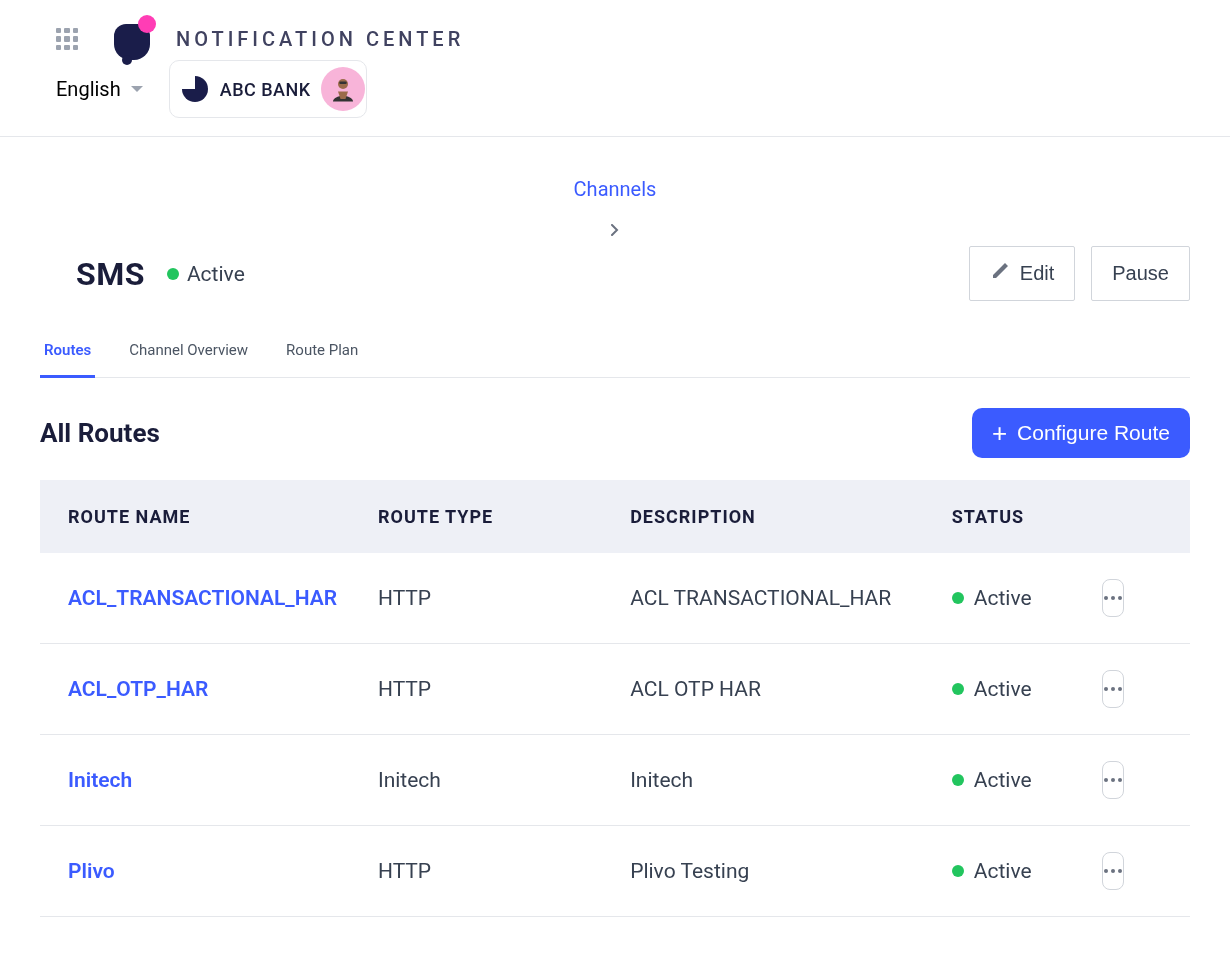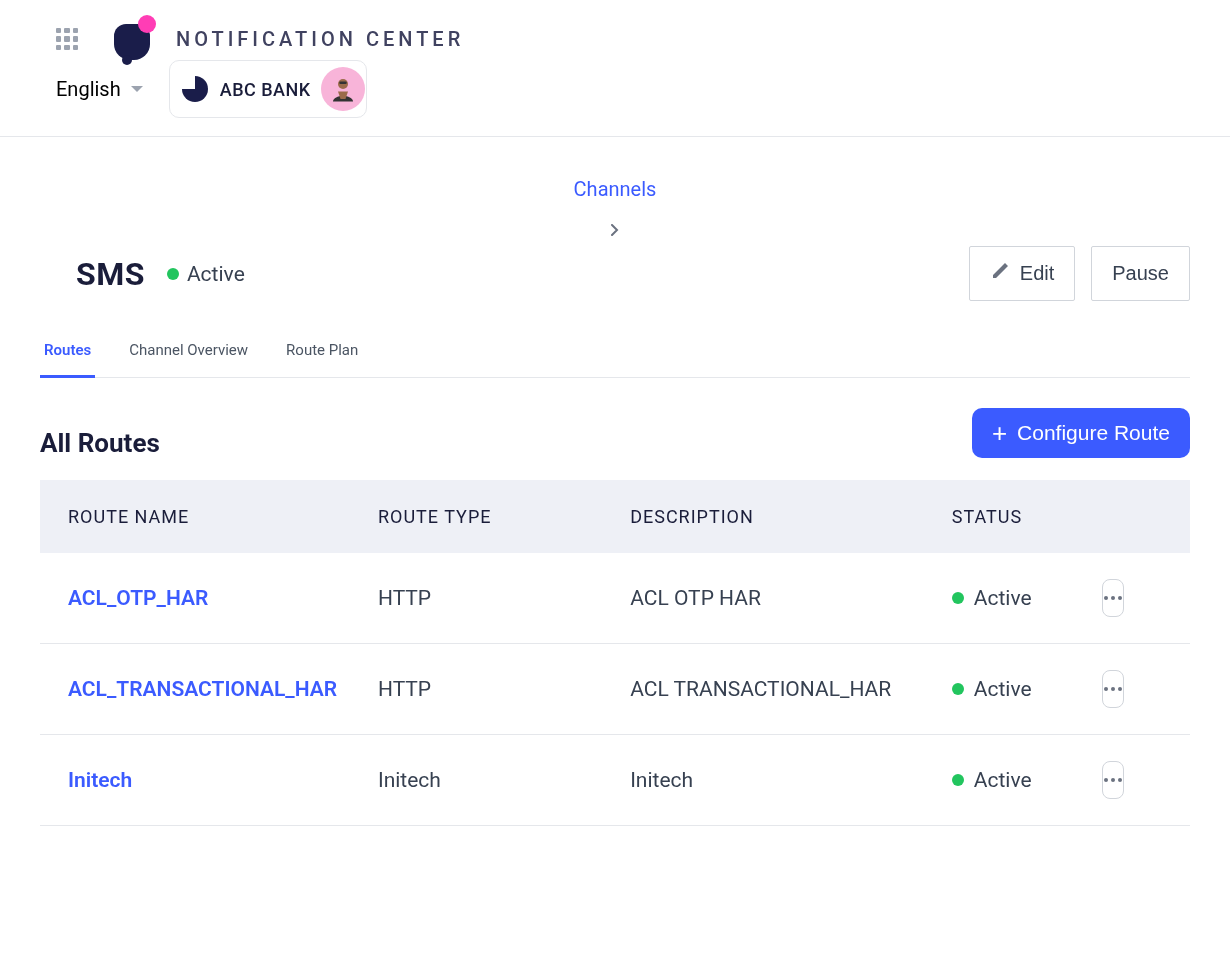--- a/index.html
+++ b/index.html
@@ -211,21 +211,21 @@
       border-bottom: 3px solid transparent;
       margin-bottom: -1px;
     }
     .tab.active {
       color: #3b5bff;
       font-weight: 600;
       border-bottom-color: #3b5bff;
     }
     .section-head {
       display: flex;
-      align-items: flex-end;
+      align-items: center;
       justify-content: space-between;
       margin-top: 30px;
       margin-bottom: 22px;
     }
     .section-title {
       font-size: 26px;
       font-weight: 700;
       color: #1a1d3a;
     }
     .btn-primary {
@@ -250,21 +250,21 @@
     }
     .thead {
       background: #eef0f6;
     }
     .th, .td {
       text-align: left;
       padding: 26px 16px;
     }
     .th {
       font-size: 18px;
-      font-weight: 400;
+      font-weight: 700;
       letter-spacing: 1px;
       color: #1a1d3a;
     }
     .th:first-child, .td:first-child {
       padding-left: 28px;
     }
     .tbody .tr {
       border-bottom: 1px solid #e5e7eb;
     }
     .td {
@@ -414,43 +414,43 @@
       <tr>
         <th class="th col-name">ROUTE NAME</th>
         <th class="th col-type">ROUTE TYPE</th>
         <th class="th col-desc">DESCRIPTION</th>
         <th class="th col-status">STATUS</th>
         <th class="th col-actions"></th>
       </tr>
     </thead>
     <tbody class="tbody" id="tbody">
         <tr class="tr">
-          <td class="td col-name"><span class="route-name">ACL_OTP_HAR</span></td>
+          <td class="td col-name"><span class="route-name">ACL_TRANSACTIONAL_HAR</span></td>
           <td class="td col-type">HTTP</td>
-          <td class="td col-desc">ACL OTP HAR</td>
+          <td class="td col-desc">ACL TRANSACTIONAL_HAR</td>
           <td class="td col-status">
             <div class="status-cell">
               <span class="dot"></span>
               <span>Active</span>
             </div>
           </td>
           <td class="td col-actions">
             <div class="more-btn">
               <svg width="20" height="6" viewBox="0 0 20 6">
                 <circle cx="3" cy="3" r="2" fill="currentColor"></circle>
                 <circle cx="10" cy="3" r="2" fill="currentColor"></circle>
                 <circle cx="17" cy="3" r="2" fill="currentColor"></circle>
               </svg>
             </div>
           </td>
         </tr>
         <tr class="tr">
-          <td class="td col-name"><span class="route-name">ACL_TRANSACTIONAL_HAR</span></td>
+          <td class="td col-name"><span class="route-name">ACL_OTP_HAR</span></td>
           <td class="td col-type">HTTP</td>
-          <td class="td col-desc">ACL TRANSACTIONAL_HAR</td>
+          <td class="td col-desc">ACL OTP HAR</td>
           <td class="td col-status">
             <div class="status-cell">
               <span class="dot"></span>
               <span>Active</span>
             </div>
           </td>
           <td class="td col-actions">
             <div class="more-btn">
               <svg width="20" height="6" viewBox="0 0 20 6">
                 <circle cx="3" cy="3" r="2" fill="currentColor"></circle>
@@ -473,15 +473,35 @@
           <td class="td col-actions">
             <div class="more-btn">
               <svg width="20" height="6" viewBox="0 0 20 6">
                 <circle cx="3" cy="3" r="2" fill="currentColor"></circle>
                 <circle cx="10" cy="3" r="2" fill="currentColor"></circle>
                 <circle cx="17" cy="3" r="2" fill="currentColor"></circle>
               </svg>
             </div>
           </td>
         </tr>
+        <tr class="tr">
+          <td class="td col-name"><span class="route-name">Plivo</span></td>
+          <td class="td col-type">HTTP</td>
+          <td class="td col-desc">Plivo Testing</td>
+          <td class="td col-status">
+            <div class="status-cell">
+              <span class="dot"></span>
+              <span>Active</span>
+            </div>
+          </td>
+          <td class="td col-actions">
+            <div class="more-btn">
+              <svg width="20" height="6" viewBox="0 0 20 6">
+                <circle cx="3" cy="3" r="2" fill="currentColor"></circle>
+                <circle cx="10" cy="3" r="2" fill="currentColor"></circle>
+                <circle cx="17" cy="3" r="2" fill="currentColor"></circle>
+              </svg>
+            </div>
+          </td>
+        </tr>
       </tbody>
   </table>
 </div>
 
 </body></html>

